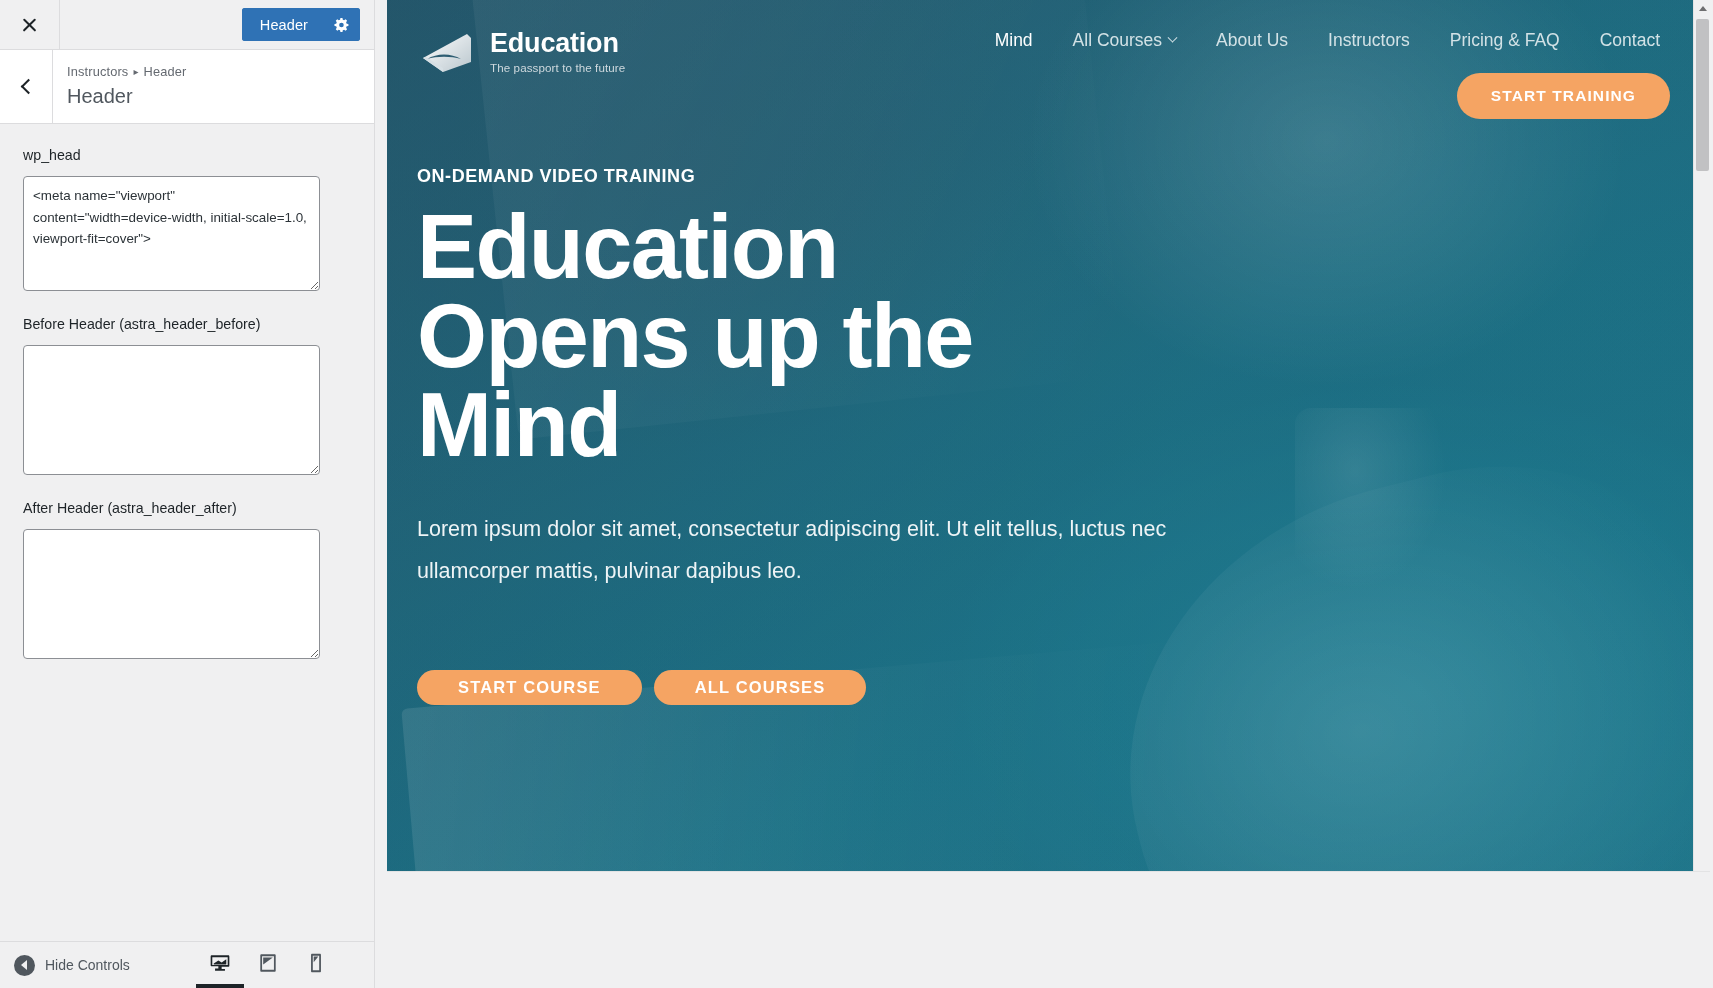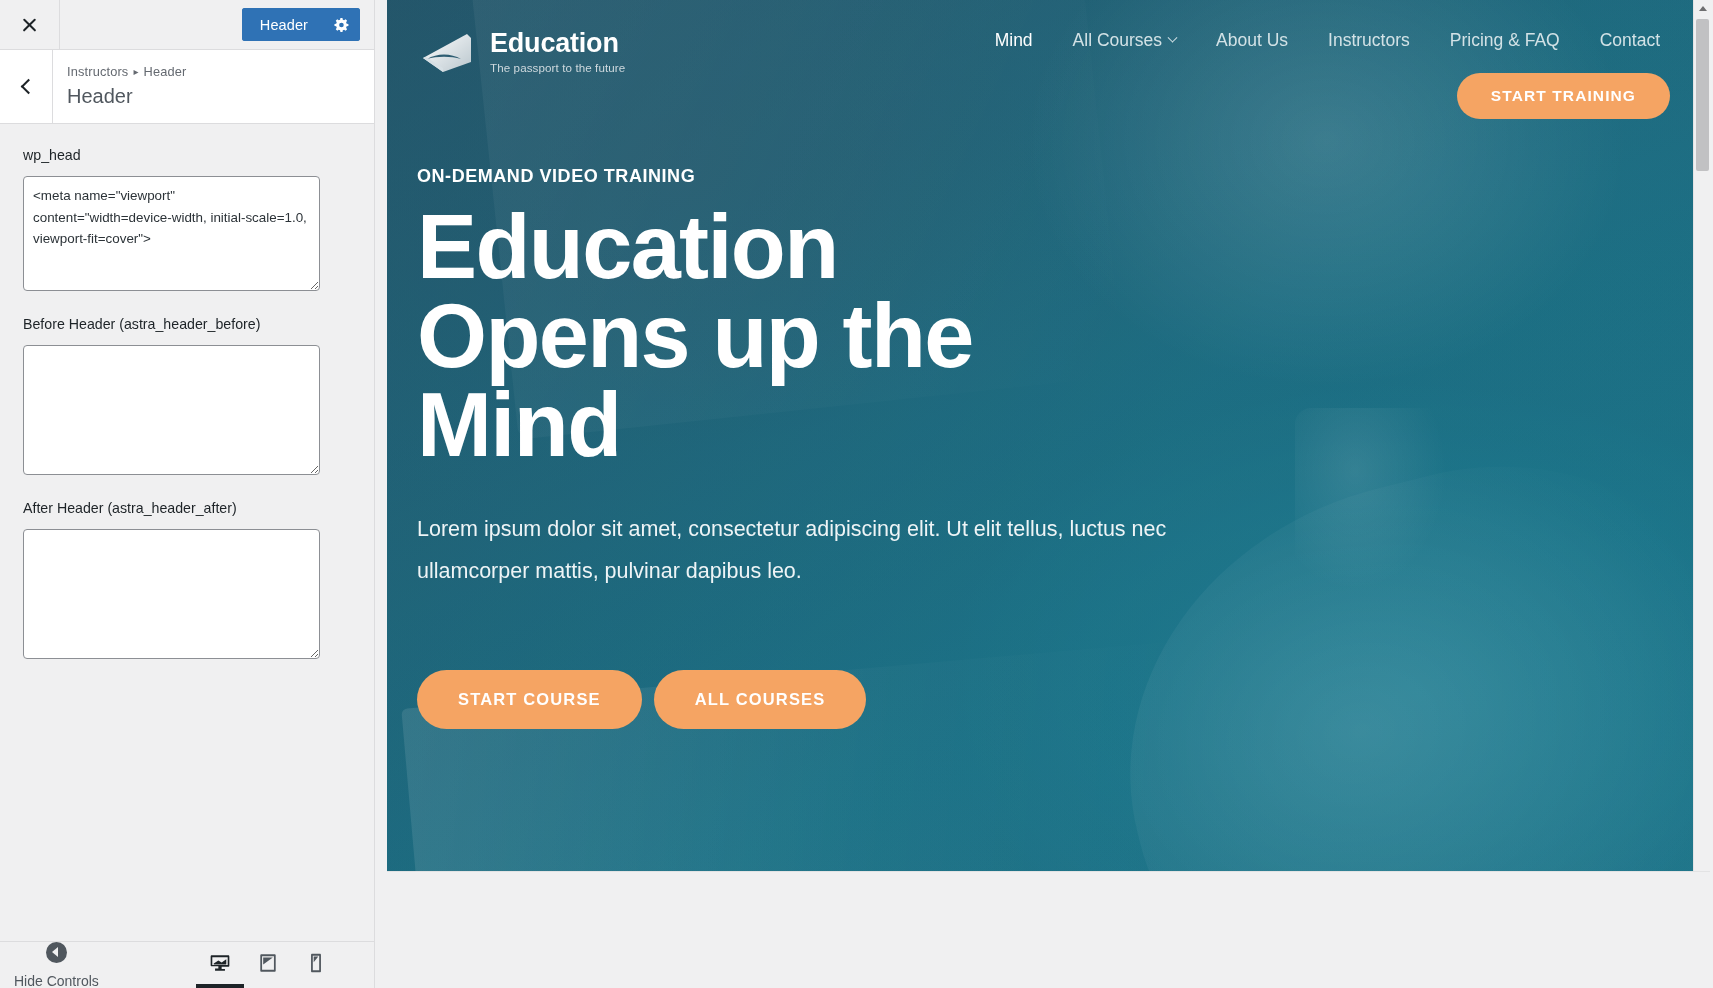--- a/index.html
+++ b/index.html
@@ -199,21 +199,20 @@
   }
   .hide-controls {
     display: flex;
     align-items: center;
     gap: 10px;
     background: none;
     border: none;
     cursor: pointer;
     padding: 0;
     font-family: "Liberation Sans", sans-serif;
-    flex-direction: column;
   }
   .collapse-circle {
     width: 21px; height: 21px;
     border-radius: 50%;
     background: #50575e;
     display: flex; align-items: center; justify-content: center;
   }
   .collapse-circle .tri {
     width: 0; height: 0;
     border-top: 5px solid transparent;
@@ -424,21 +423,21 @@
     margin-top: 77px;
   }
   .btn-pill {
     background: #f5a463;
     color: #ffffff;
     border: none;
     border-radius: 34px;
     font-size: 16.5px;
     font-weight: bold;
     letter-spacing: 1.15px;
-    padding: 20px 41px;
+    padding: 8px 41px;
     cursor: pointer;
     font-family: "Liberation Sans", sans-serif;
   }
 
   
   .pv-scroll-v {
     position: absolute;
     top: 0; right: 0;
     width: 17px;
     height: 888px;

